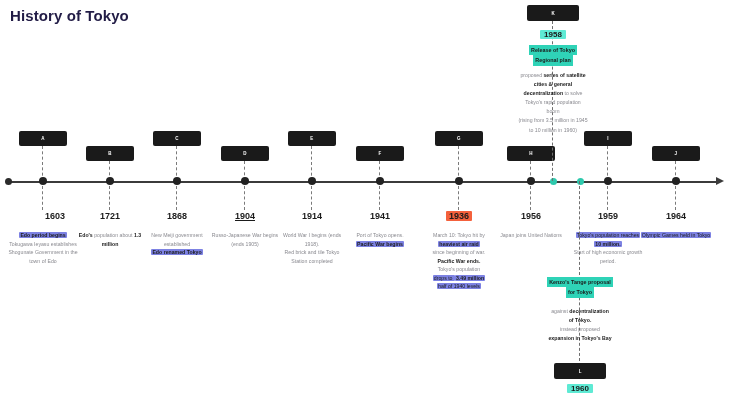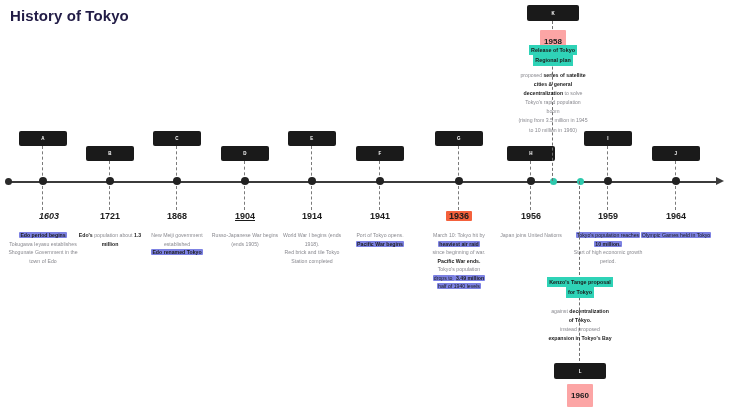--- a/index.html
+++ b/index.html
@@ -85,21 +85,21 @@
     position:absolute;background:#1a1a1a;color:#fff;
     width:52px;height:16px;margin-left:-26px;border-radius:2px;
     font-size:4.5px;font-weight:bold;
     display:flex;align-items:center;justify-content:center;
   }
   .branch-year{
     position:absolute;width:70px;margin-left:-35px;text-align:center;
     font-size:8px;font-weight:bold;color:#1b1b1b;
   }
   .branch-year span{
-    background:#fca5a5;color:#1b1b1b;padding:7px 4px;border-radius:1px;
+    background:#5eead4;color:#1b1b1b;padding:0 4px;border-radius:1px;
     display:inline-block;
   }
   .branch-head{
     position:absolute;width:92px;margin-left:-46px;text-align:center;
     font-size:5.4px;font-weight:bold;line-height:1.55;color:#1b1b1b;
   }
   .branch-head span{background:#2fd3b7;padding:1px 2px;display:inline-block;}
   .branch-body{
     position:absolute;width:100px;margin-left:-50px;text-align:center;
     font-size:5.2px;line-height:1.75;color:#8a8a90;
@@ -115,21 +115,21 @@
 
   <div class="axis-line"></div>
   <div class="axis-startdot"></div>
   <div class="axis-arrow"></div>
 
   <div id="nodes-layer">
       <div class="letter-box" style="left: 43px; top: 131px;">A</div>
       <div class="dash" style="left: 43px; top: 146px; height: 35px;"></div>
       <div class="node-dot" style="left: 43px;"></div>
       <div class="dash" style="left: 43px; top: 186px; height: 24px;"></div>
-      <div class="year" style="left: 49px; font-style: italic;">1603</div>
+      <div class="year" style="left: 55px;">1603</div>
       <div class="desc" style="left: 43px;"><span class="hl-blue"><b>Edo period begins</b></span><br>Tokugawa Ieyasu establishes Shogunate Government in the town of Edo</div>
       <div class="letter-box" style="left: 110px; top: 146px;">B</div>
       <div class="dash" style="left: 110px; top: 161px; height: 20px;"></div>
       <div class="node-dot" style="left: 110px;"></div>
       <div class="dash" style="left: 110px; top: 186px; height: 24px;"></div>
       <div class="year" style="left: 110px;">1721</div>
       <div class="desc" style="left: 110px;"><b>Edo's </b>population about <b>1.3 million</b></div>
       <div class="letter-box" style="left: 177px; top: 131px;">C</div>
       <div class="dash" style="left: 177px; top: 146px; height: 35px;"></div>
       <div class="node-dot" style="left: 177px;"></div>

